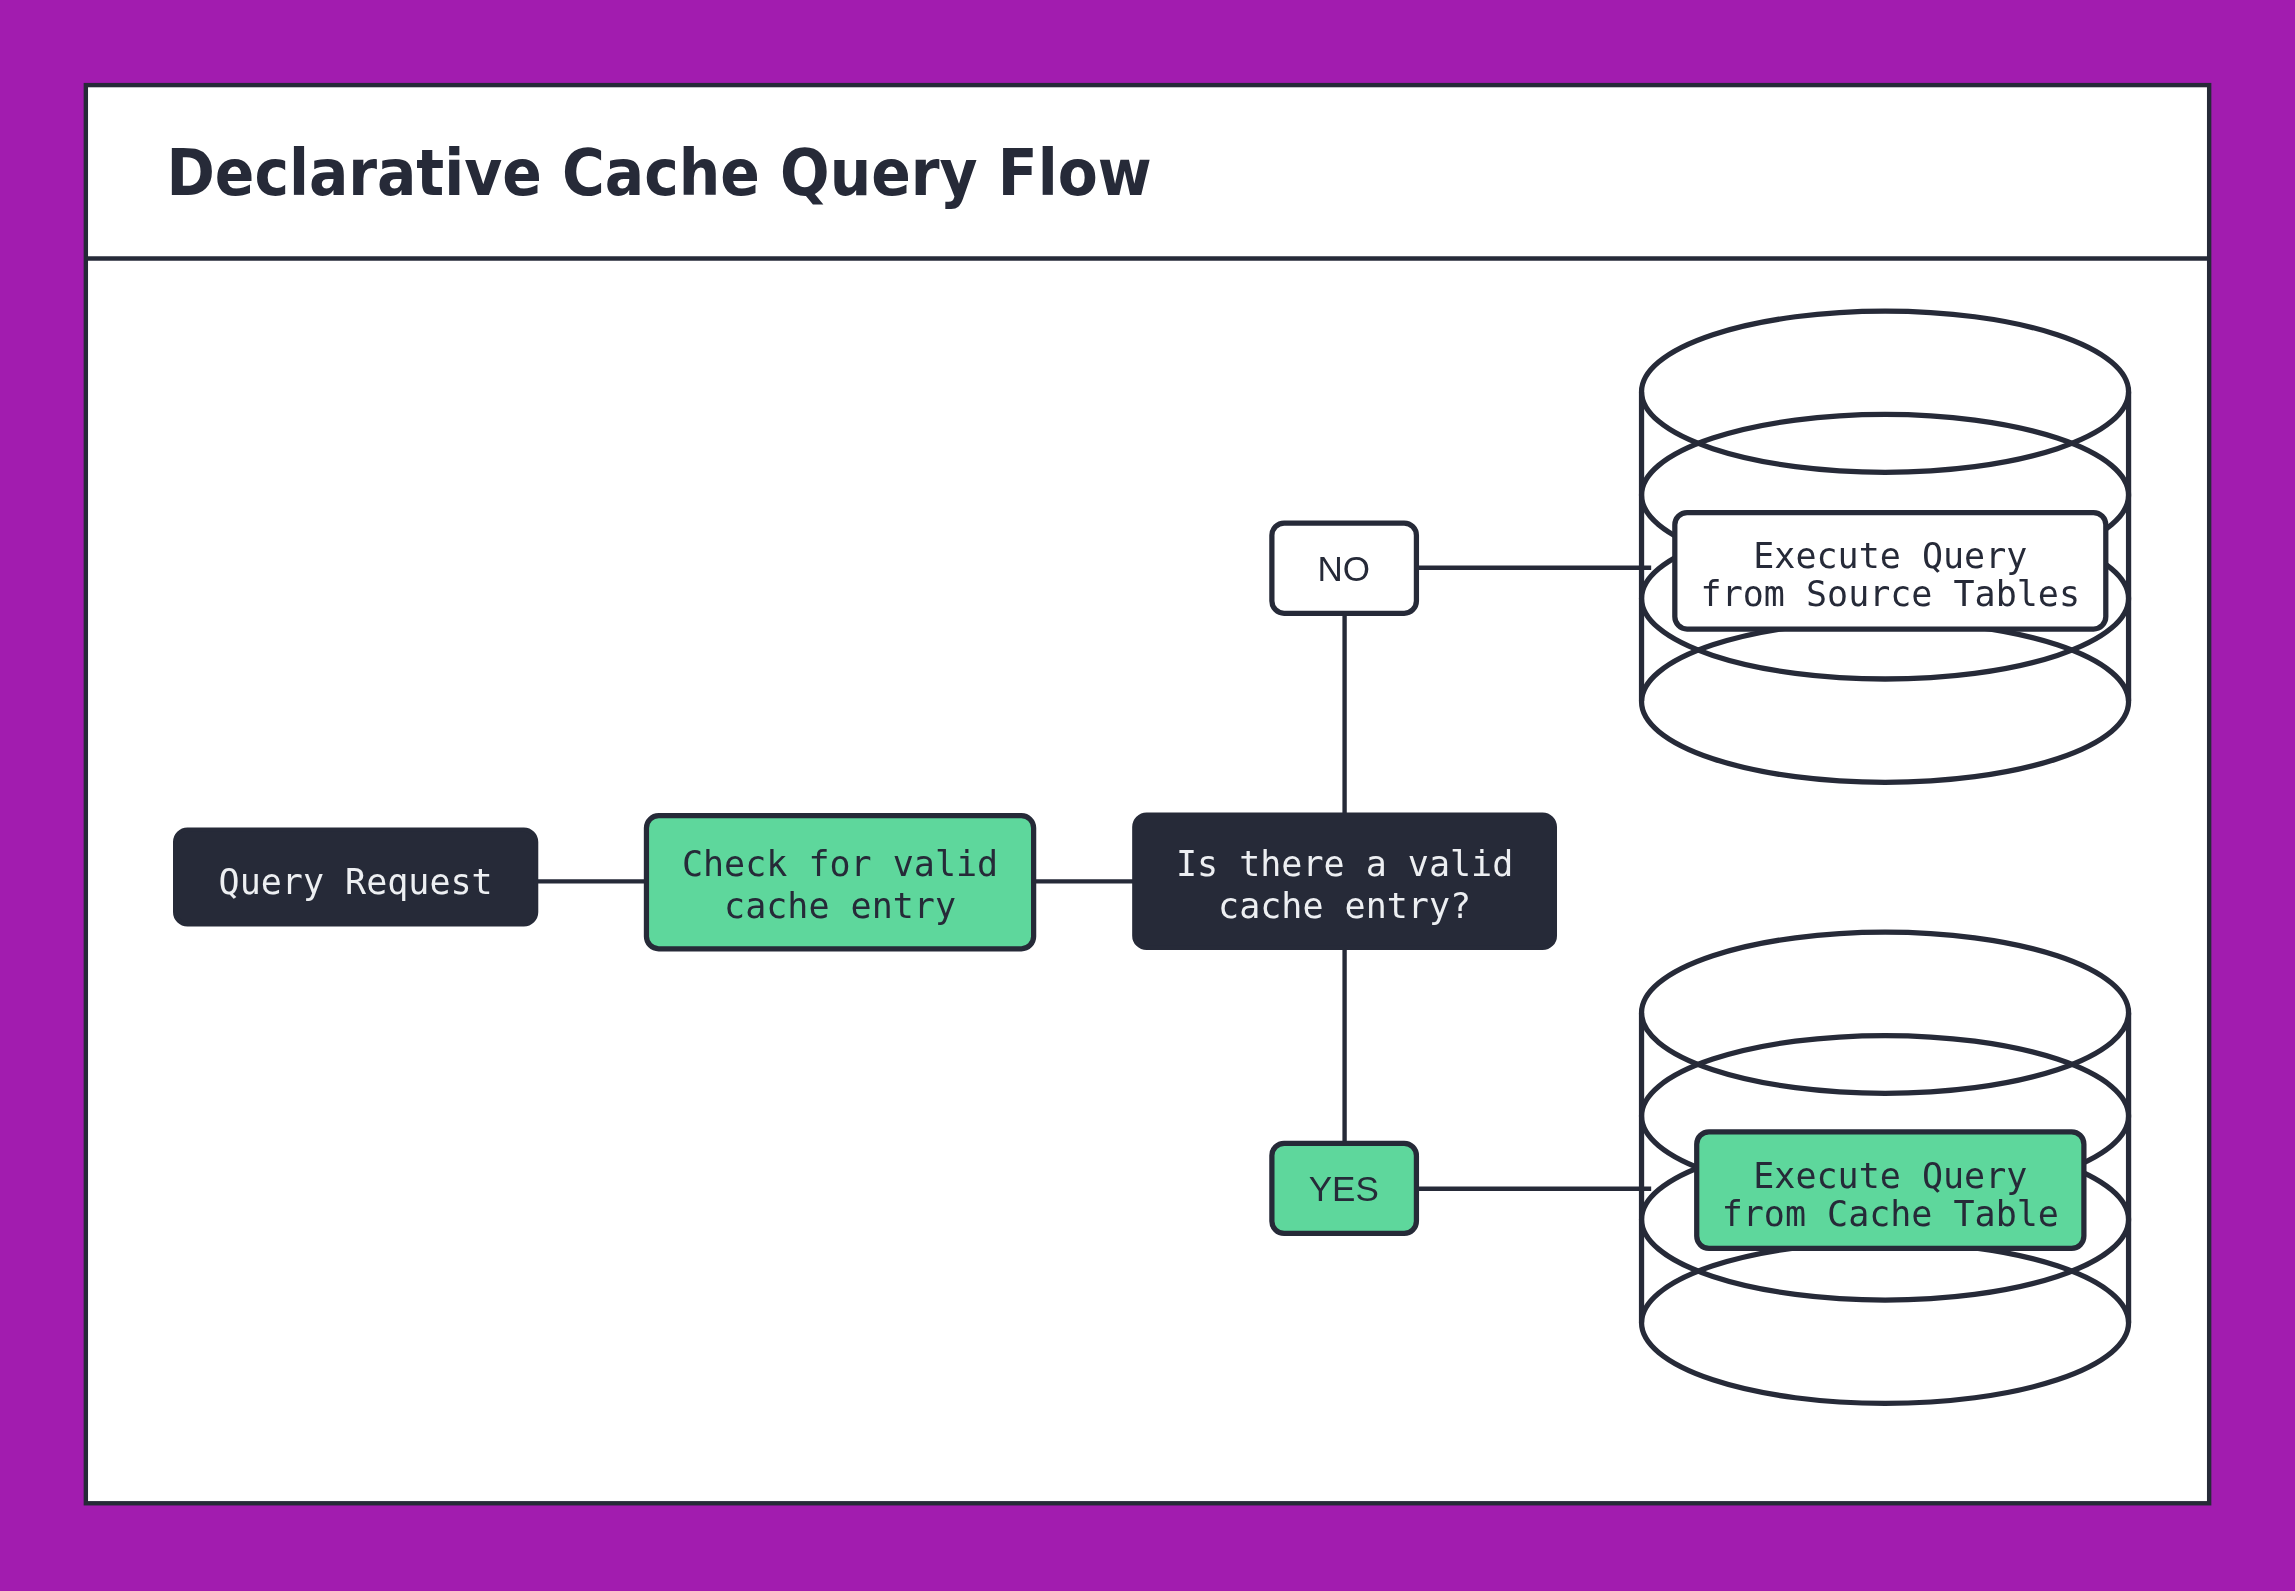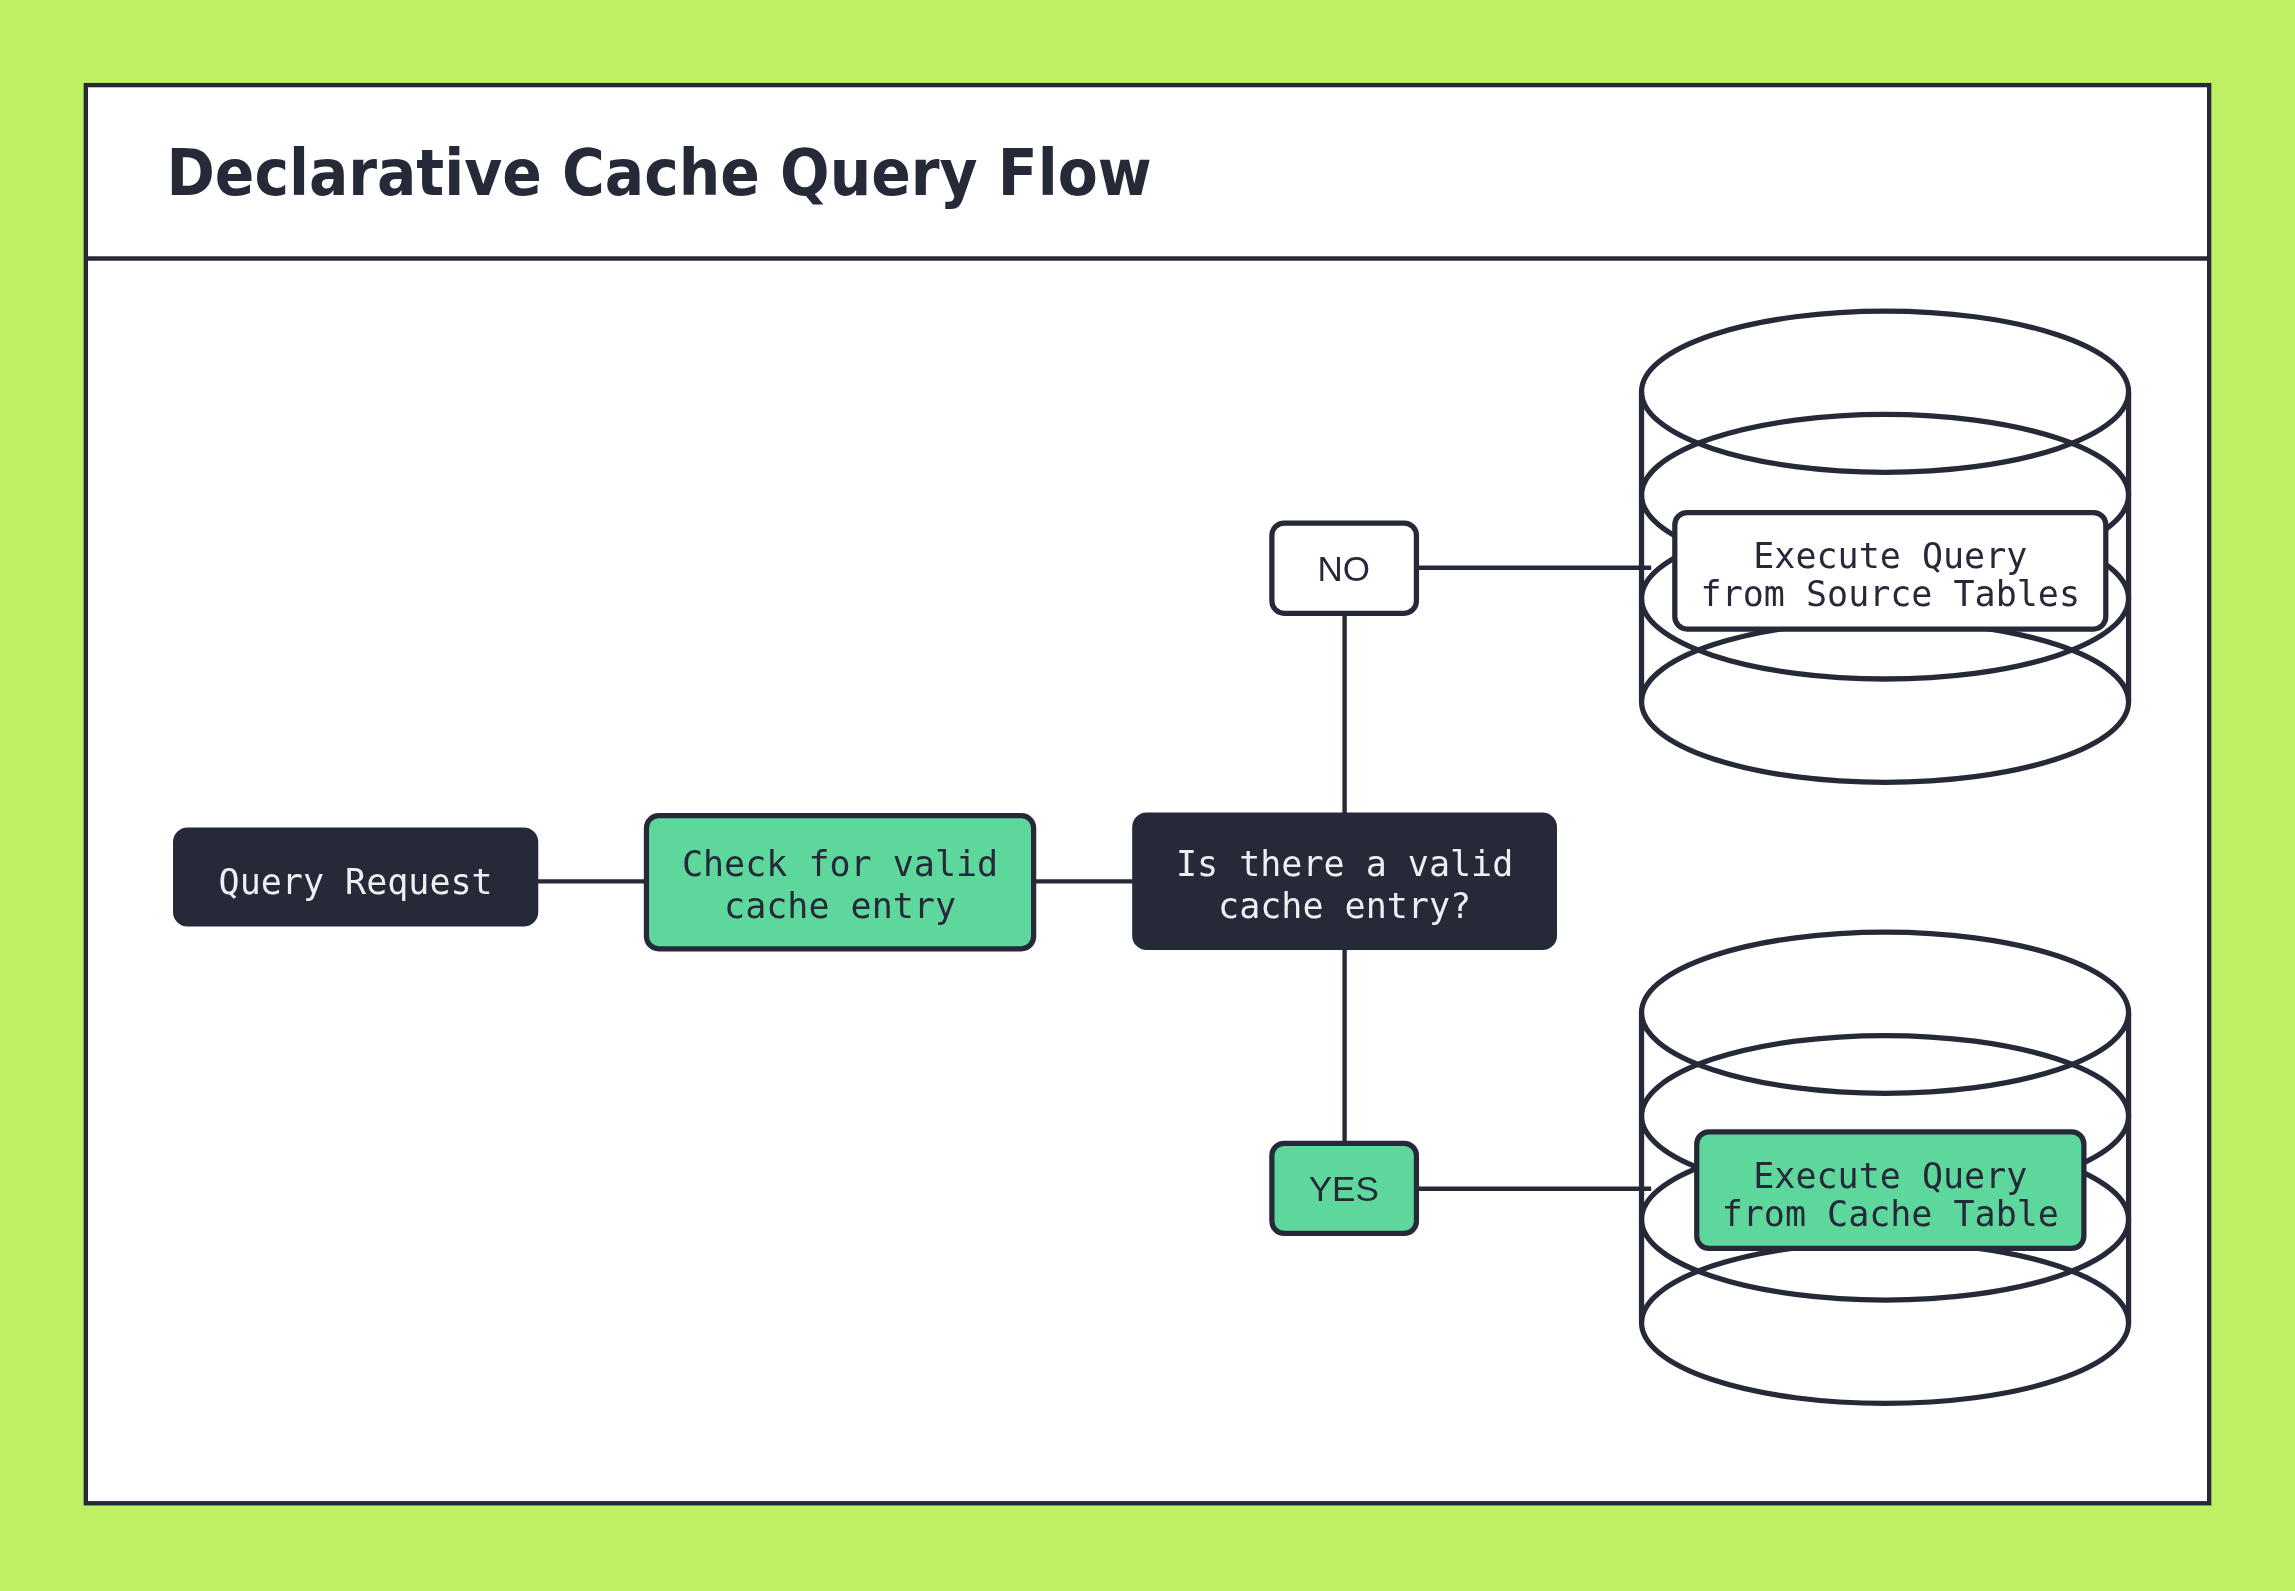--- a/index.html
+++ b/index.html
@@ -10,21 +10,21 @@
   body {
     width: 2295px;
     height: 1591px;
     font-family: "Liberation Sans", sans-serif;
     overflow: hidden;
   }
   #stage {
     position: relative;
     width: 2295px;
     height: 1591px;
-    background: #bef264;
+    background: #a21caf;
   }
   #diagram-svg {
     position: absolute;
     left: 0;
     top: 0;
     width: 2295px;
     height: 1591px;
     display: block;
   }
   .frame-rect {

